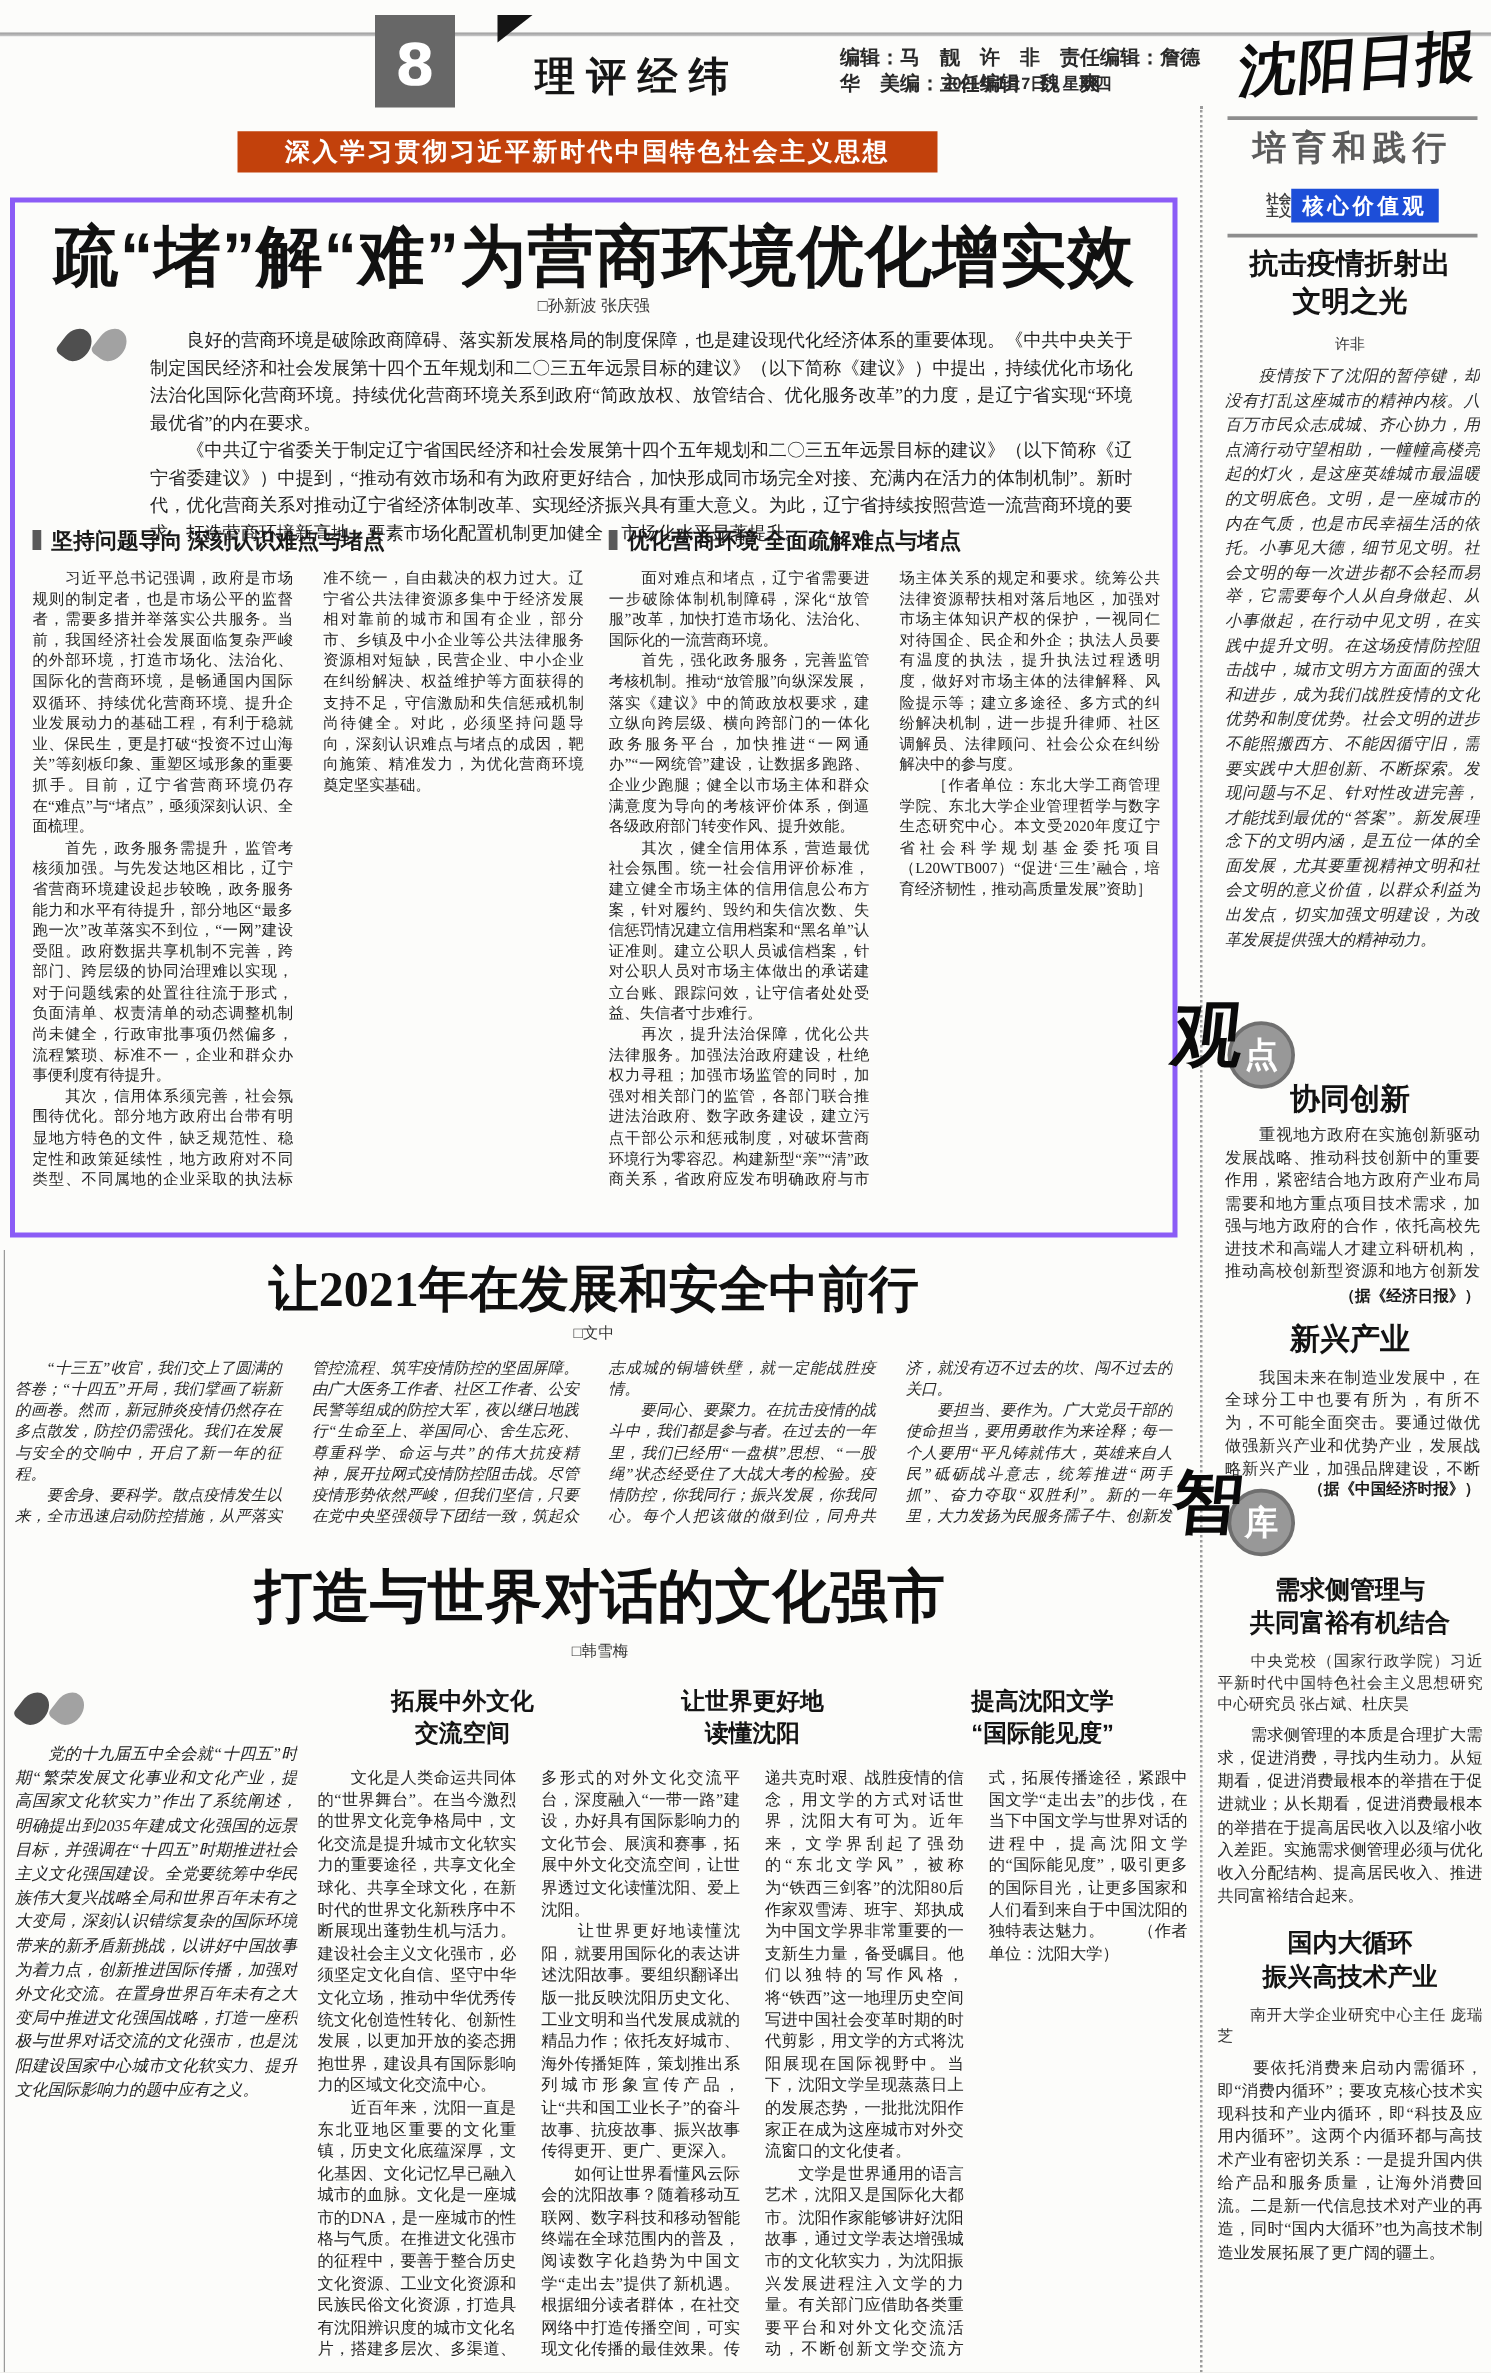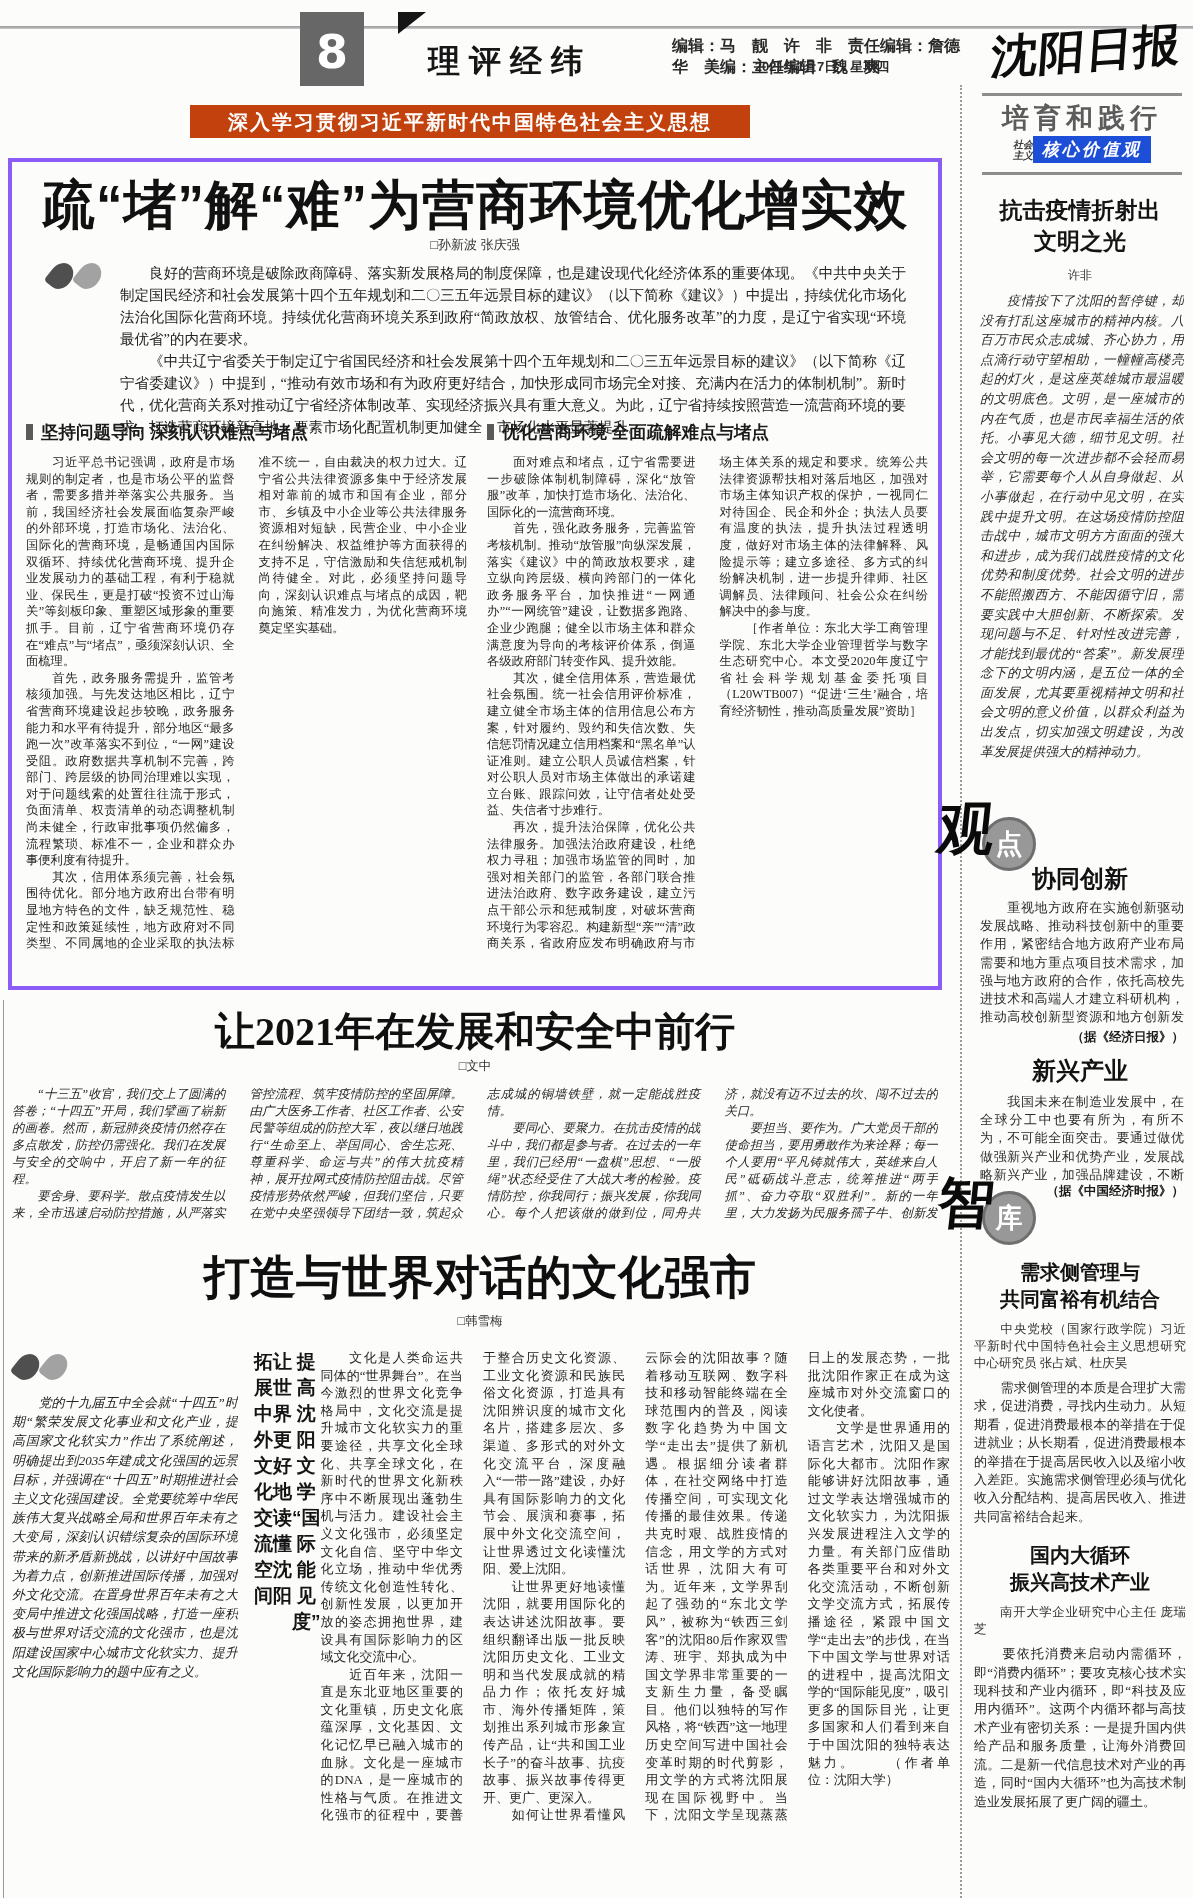--- a/index.html
+++ b/index.html
@@ -48,34 +48,34 @@
   
   #a3{left:8px;top:1243px;width:944px;height:655px;}
   #a3-title{left:0;right:0;top:4px;text-align:center;font-family:"Liberation Serif",serif;
             font-size:46px;font-weight:bold;color:#0f0f0f;white-space:nowrap;}
   #a3-byline{left:0;right:0;top:70px;text-align:center;font-size:12.5px;color:#333;}
   #a3-content{left:4px;top:106px;width:938px;height:546px;display:flex;}
   #a3-intro{width:226px;flex:none;}
   #a3-intro .qmarks{margin:4px 0 12px 4px;}
   #a3-intro-text{font-family:"Liberation Serif",serif;font-size:13px;line-height:19.2px;text-align:justify;
                  white-space:pre-line;color:#222;height:478px;overflow:hidden;}
-  #a3-right{flex:1;margin-left:16px;display:flex;flex-direction:row;}
+  #a3-right{flex:1;margin-left:16px;display:flex;flex-direction:column;}
   #a3-subheads{display:flex;margin-bottom:12px;}
   .a3-sub{flex:1;text-align:center;font-size:19px;font-weight:bold;line-height:26px;white-space:pre-line;color:#141414;}
   #a3-cols{columns:4;column-gap:20px;column-fill:auto;height:476px;overflow:hidden;}
   #a3-cols .bodytext{font-size:13px;line-height:17.6px;}
   
   #left-rule{left:3px;top:1000px;width:1px;height:898px;background:#9a9a9a;}
   
   #sidebar{left:960px;top:85px;width:233px;height:1813px;border-left:2px dotted #9b9b9b;
            padding-left:16px;box-sizing:border-box;}
   #promo{position:absolute;left:20px;top:8px;width:200px;border-top:3px solid #8d8d8d;border-bottom:3px solid #8d8d8d;
          padding:4px 0 9px 0;text-align:center;}
   #promo-title{font-size:27px;font-weight:900;color:#5c5c5c;letter-spacing:5px;}
-  #promo-row{display:flex;justify-content:center;align-items:center;gap:0;margin-top:0;font-style:italic;}
+  #promo-row{display:flex;justify-content:center;align-items:center;gap:0;margin-top:15px;}
   #promo-prefix{font-size:10px;font-weight:bold;line-height:11px;color:#3c3c3c;white-space:pre-line;text-align:center;}
   #promo-tag{background:#1d4ed8;color:#fff;font-size:17px;font-weight:bold;letter-spacing:3px;padding:2px 9px;}
   #essay-title{position:absolute;left:12px;top:110px;width:212px;text-align:center;font-family:"Liberation Serif",serif;
                font-size:23px;font-weight:bold;line-height:31px;white-space:pre-line;color:#141414;}
   #essay-author{position:absolute;left:12px;top:182px;width:212px;text-align:center;font-size:12px;color:#333;}
   #essay-body{position:absolute;left:18px;top:206px;width:204px;height:500px;overflow:hidden;
               font-family:"Liberation Serif",serif;font-size:13px;line-height:19.6px;
               text-align:justify;white-space:pre-line;color:#2a2a2a;}
   .logo{position:absolute;left:-24px;display:flex;align-items:flex-start;}
   .logo-char{font-family:"Liberation Serif",serif;font-size:56px;font-weight:900;color:#0a0a0a;line-height:56px;

